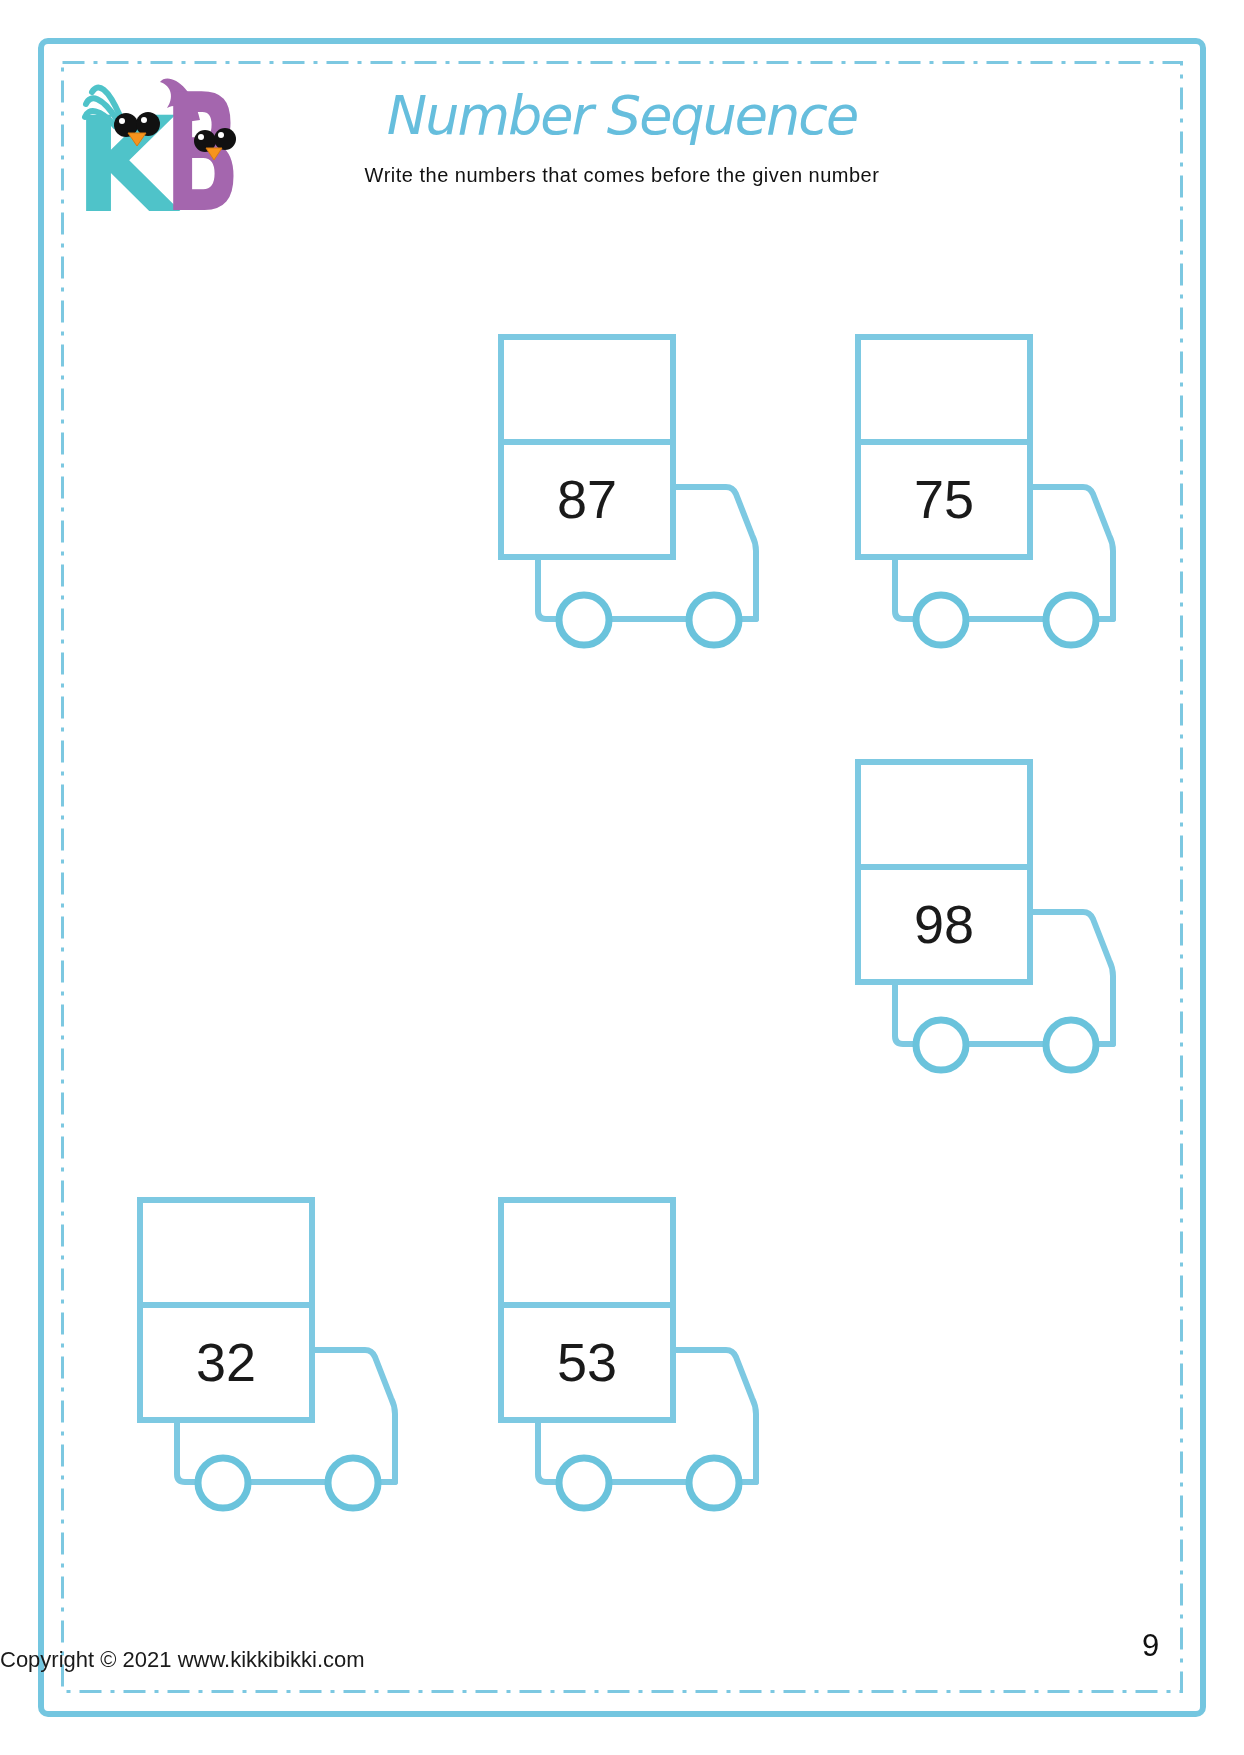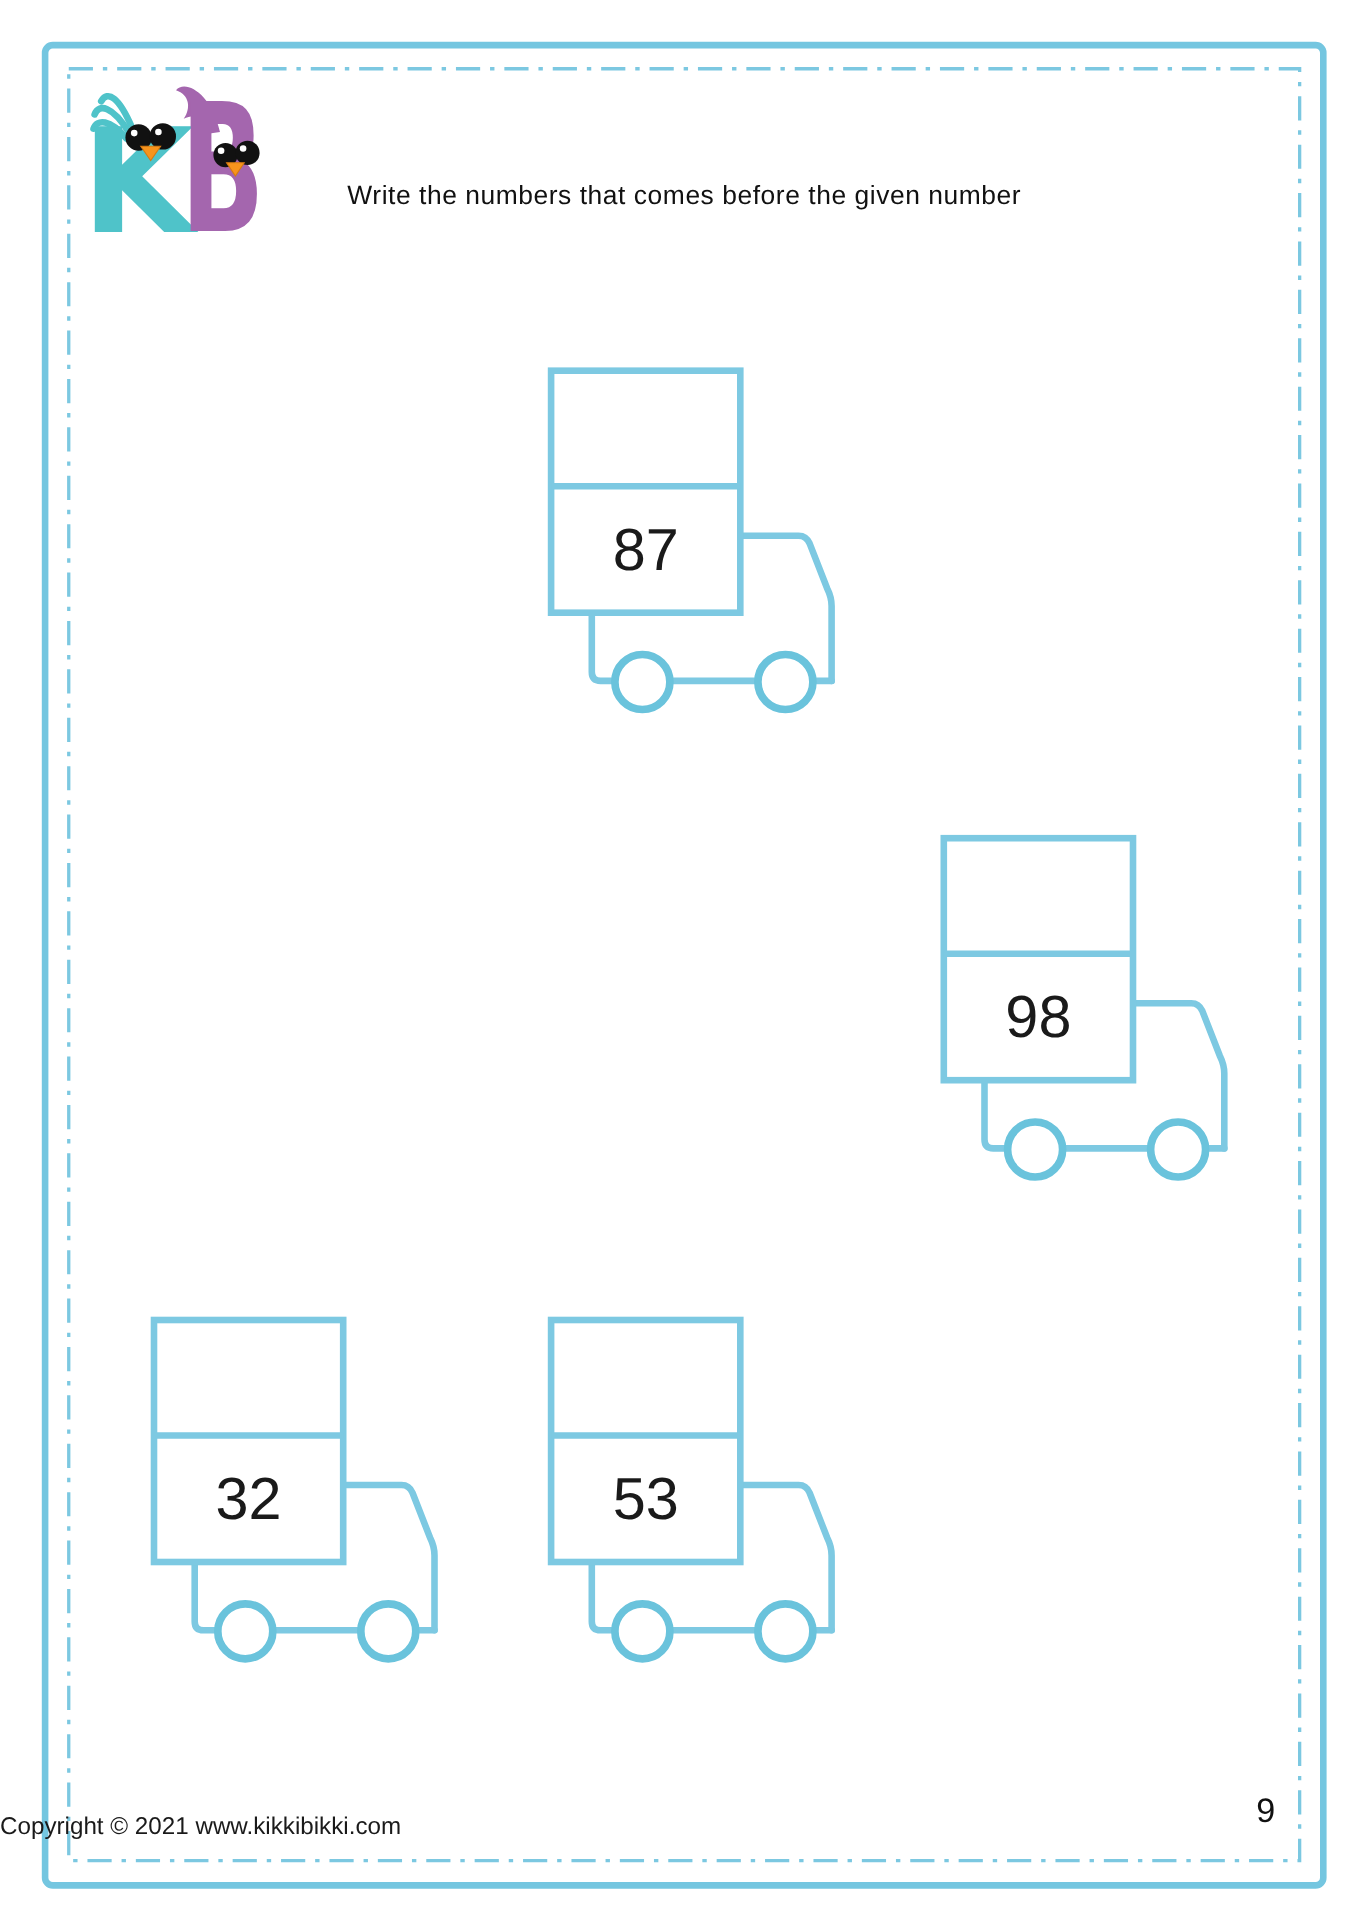--- a/index.html
+++ b/index.html
@@ -25,21 +25,21 @@
     text-align:center;
     font-family:"DejaVu Sans",sans-serif;
     font-style:italic;
     font-size:54px;
     letter-spacing:-2px;
     color:#66bedd;
   }
   .subtitle{
     position:absolute;left:0;right:0;top:164px;
     text-align:center;
-    font-size:24px;
+    font-size:20px;
     letter-spacing:0.5px;
     color:#111;
   }
   
   .truck{position:absolute;width:268px;height:322px;}
   .t-line{fill:none;stroke:#7dc9e2;stroke-width:6;stroke-linejoin:round;stroke-linecap:round;}
   .t-box{fill:#ffffff;stroke:#7dc9e2;stroke-width:6;}
   .t-div{stroke:#7dc9e2;stroke-width:6;}
   .t-wheel{fill:#ffffff;stroke:#6ac3dc;stroke-width:7;}
   .number-text{
@@ -114,27 +114,36 @@
     <g transform="translate(96,140) scale(0.62,1)">
       <text class="logo-b" x="0" y="0" font-size="162">B</text>
     </g>
     <circle class="eye" cx="137" cy="71" r="11"></circle>
     <circle class="eye" cx="157" cy="69" r="11"></circle>
     <circle class="glint" cx="133" cy="67" r="3"></circle>
     <circle class="glint" cx="153" cy="65" r="3"></circle>
     <path class="beak" d="M138 78 L154 78 L146 90 Z"></path>
   </svg>
 
+  <div class="title">Number Sequence</div>
   <div class="subtitle">Write the numbers that comes before the given number</div>
 
   <div class="truck" style="left:495px;top:331px">
     <svg width="268" height="322" viewBox="0 0 268 322">
       <use href="#truck-shape"></use>
       <text class="answer-text" x="92" y="77"></text>
       <text class="number-text" x="92" y="187">87</text>
+      <rect class="answer-hit" x="9" y="9" width="166" height="99"></rect>
+    </svg>
+  </div>
+  <div class="truck" style="left:852px;top:331px">
+    <svg width="268" height="322" viewBox="0 0 268 322">
+      <use href="#truck-shape"></use>
+      <text class="answer-text" x="92" y="77"></text>
+      <text class="number-text" x="92" y="187">75</text>
       <rect class="answer-hit" x="9" y="9" width="166" height="99"></rect>
     </svg>
   </div>
 
   <div class="truck" style="left:852px;top:756px">
     <svg width="268" height="322" viewBox="0 0 268 322">
       <use href="#truck-shape"></use>
       <text class="answer-text" x="92" y="77"></text>
       <text class="number-text" x="92" y="187">98</text>
       <rect class="answer-hit" x="9" y="9" width="166" height="99"></rect>

